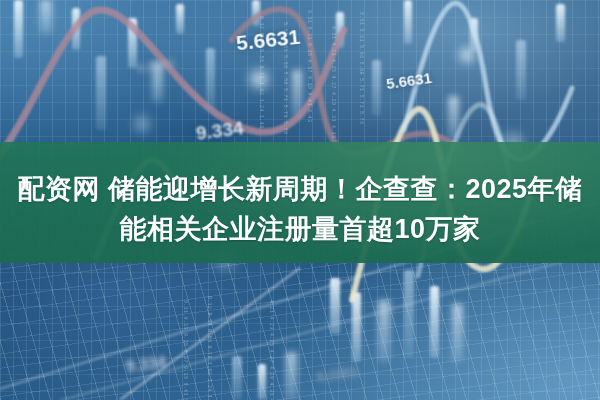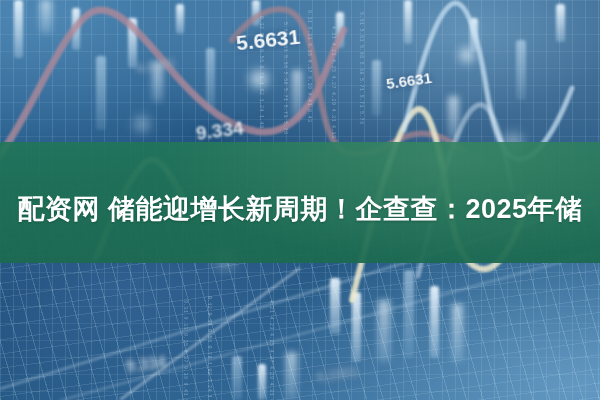--- a/index.html
+++ b/index.html
@@ -216,18 +216,19 @@
 
   <div class="price" id="price-1">5.6631</div>
   <div class="price" id="price-2">5.6631</div>
   <div class="price" id="price-3">9.334</div>
   <div class="price" id="price-6">4.2301</div>
   <div class="price" id="price-7">9.334</div>
 
   <div id="headline-band"></div>
   <div id="headline-text">
     <div class="hl-line">配资网 储能迎增长新周期！企查查：2025年储</div>
+    <div class="hl-line">能相关企业注册量首超10万家</div>
   </div>
 
   <div class="price" id="price-4">9.334</div>
   <div class="price" id="price-5">4.2301</div>
 
 </div>
 
 </body></html>

